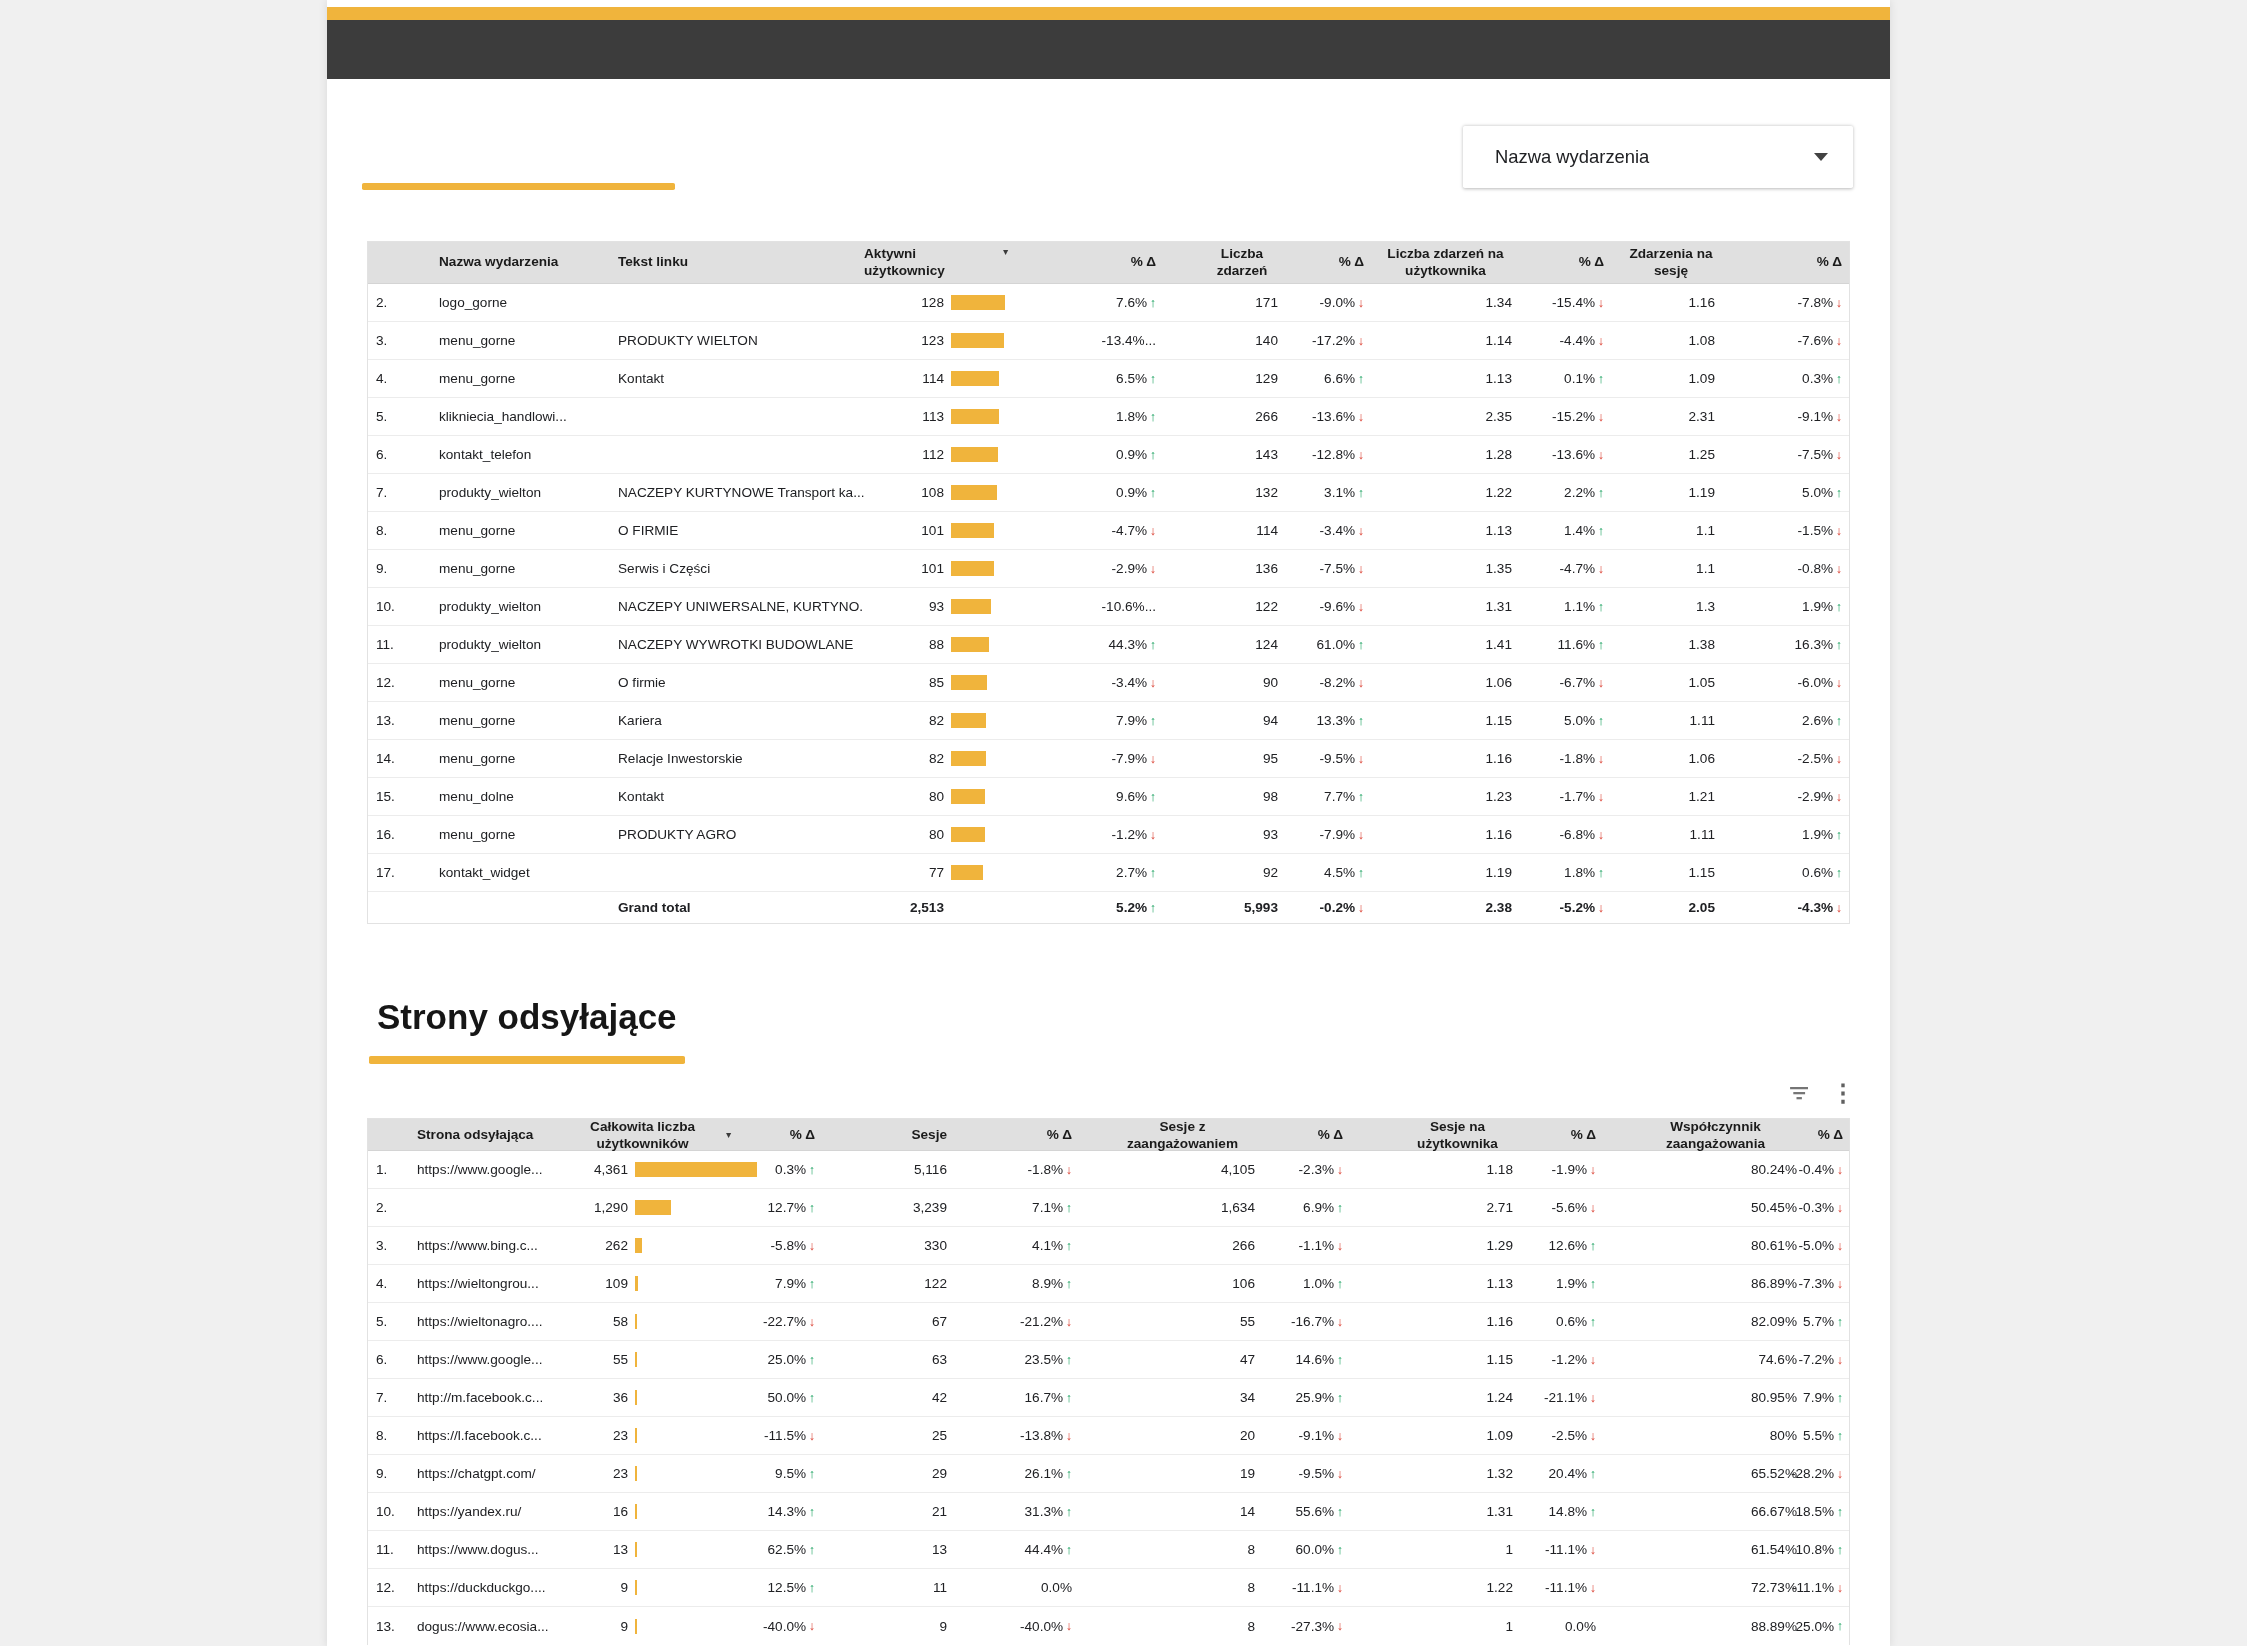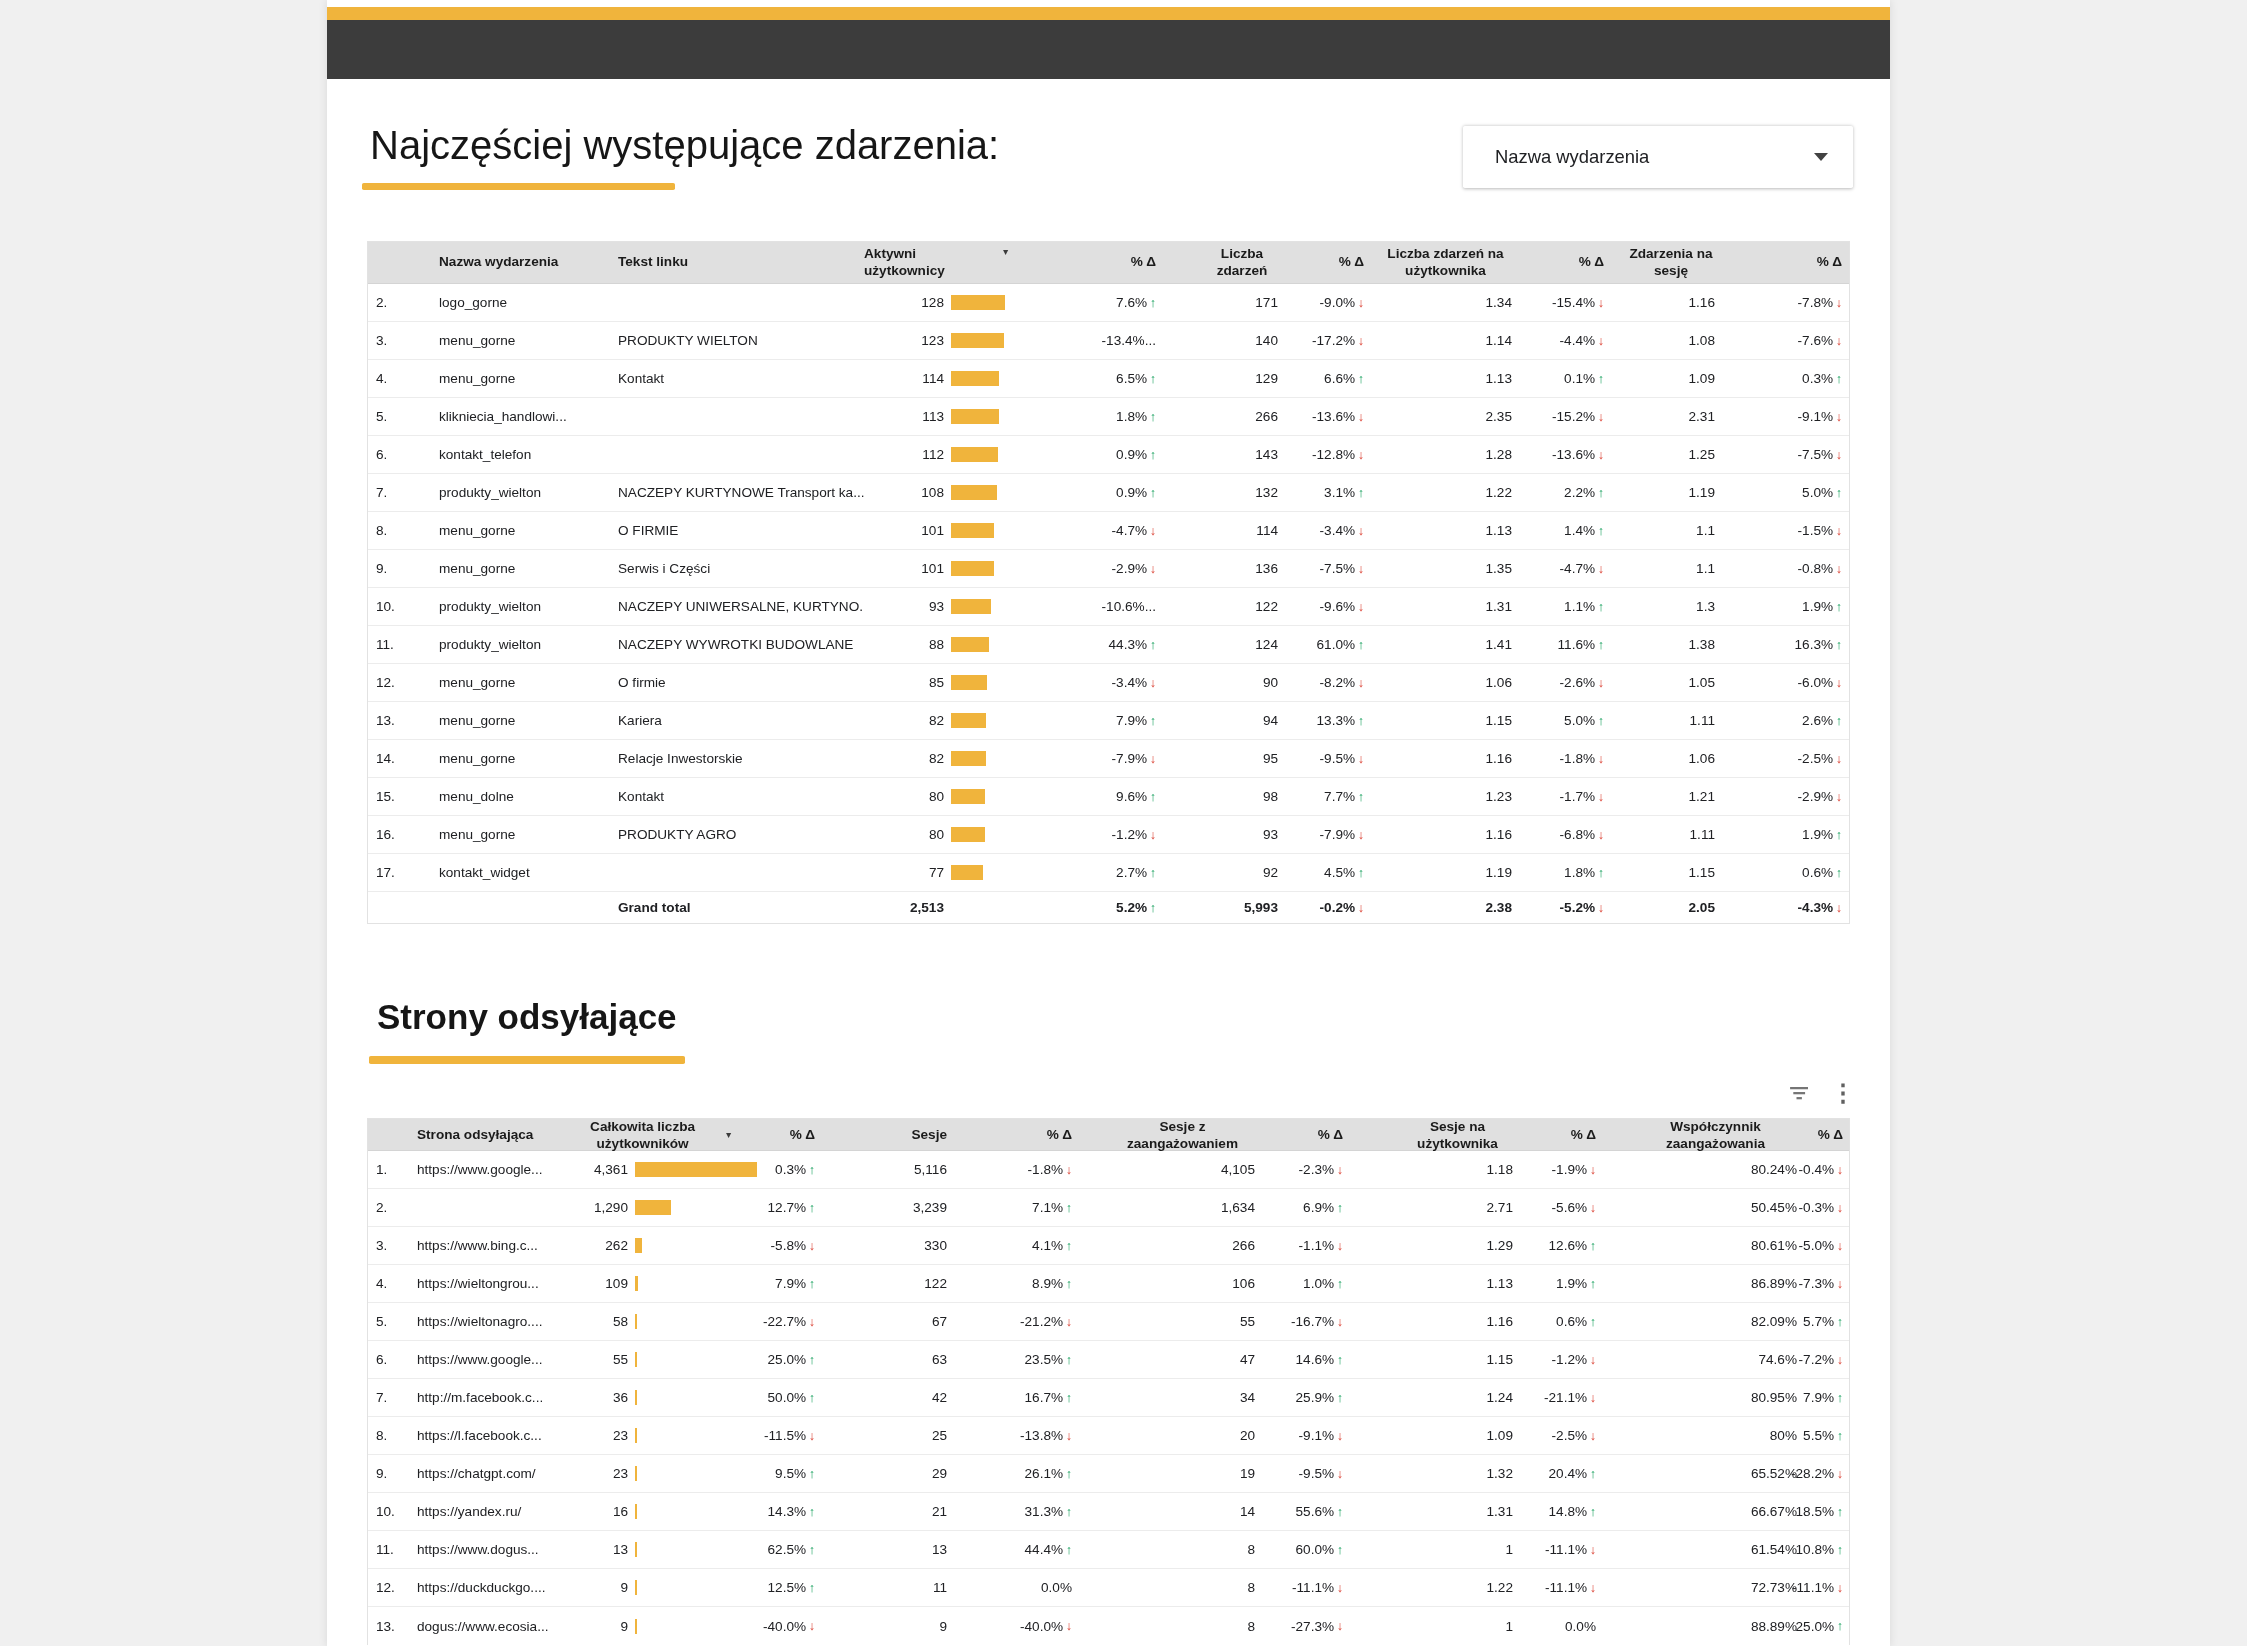--- a/index.html
+++ b/index.html
@@ -82,21 +82,20 @@
   .pg-chev{font-size:28px;line-height:24.6px;margin-left:37px;color:#1d1d1d;cursor:pointer;font-weight:400}
   .pg-chev.disabled{color:#C2C2C2}
 </style>
 </head>
 <body>
 
 <div class="page">
   <div class="top-accent"></div>
   <div class="top-dark"></div>
 
-  <div class="report-title">Najczęściej występujące zdarzenia:</div>
   <div class="title-underline"></div>
 
   <div class="dropdown">
     <span>Nazwa wydarzenia</span>
     <span class="caret"></span>
   </div>
 
   <div class="tbl" id="events-table">
     <div class="grid1 thead">
       <div class="th"></div>
@@ -411,21 +410,21 @@
             <span>-3.4%</span>
             <span class="arrow down">↓</span>
           </div>
           <div class="c-met">90</div>
           <div class="c-delta">
             <span>-8.2%</span>
             <span class="arrow down">↓</span>
           </div>
           <div class="c-met">1.06</div>
           <div class="c-delta">
-            <span>-2.6%</span>
+            <span>-6.7%</span>
             <span class="arrow down">↓</span>
           </div>
           <div class="c-met">1.05</div>
           <div class="c-delta">
             <span>-6.0%</span>
             <span class="arrow down">↓</span>
           </div>
         </div>
         <div class="row grid1">
           <div class="c-rank">13.</div>

